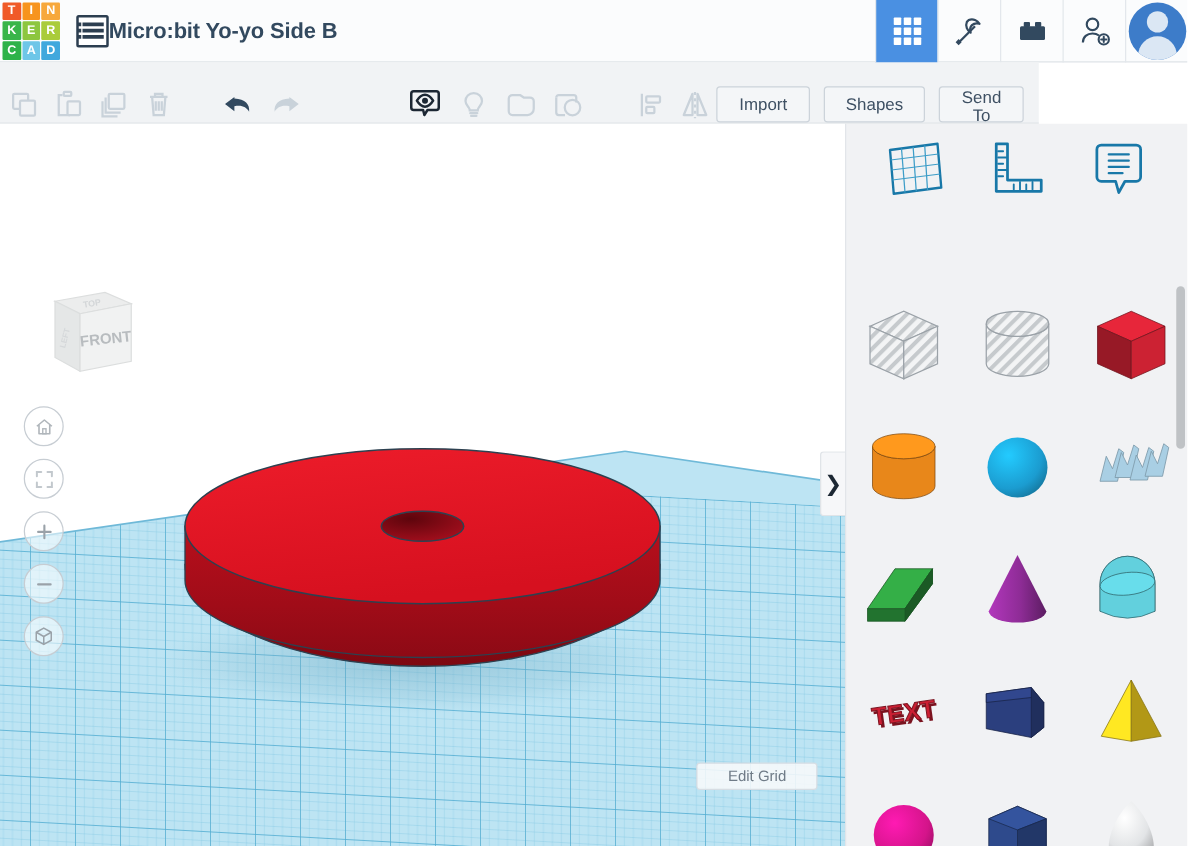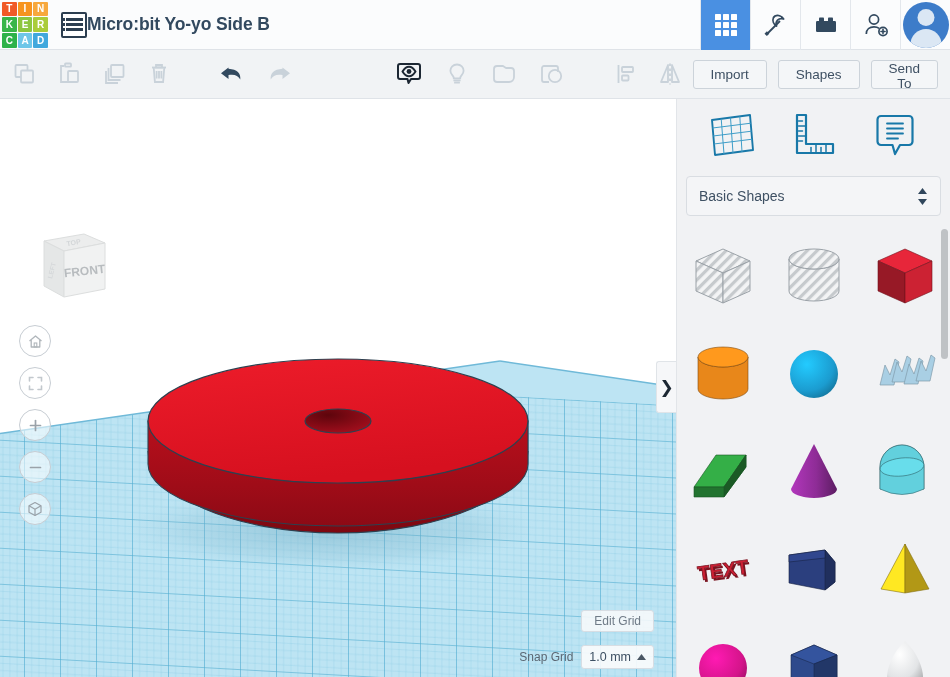--- a/index.html
+++ b/index.html
@@ -64,23 +64,23 @@
     border-radius: 50%; background: #dbe7f4;
   }
   #avatar::after {
     content: ""; position: absolute; left: 50%; top: 27px;
     transform: translateX(-50%); width: 31px; height: 25px;
     border-radius: 16px 16px 0 0; background: #dbe7f4;
   }
 
   
   #toolbar {
-    position: absolute; left: 0; top: 50px; width: 950px; height: 49px;
+    position: absolute; left: 0; top: 50px; width: 831px; height: 49px;
     background: #f1f3f5; border-bottom: 1px solid #dfe3e8;
-    display: flex; align-items: center;
+    display: flex; align-items: flex-end;
   }
   .tb-item {
     width: 48px; display: flex; align-items: center; justify-content: center;
     cursor: pointer;
   }
   .tb-sep { width: 1px; background: #dde1e6; margin: 0; }
   .tb-actions {
     margin-left: auto; display: flex; align-items: center; gap: 11px;
     padding-right: 12px;
   }
@@ -106,21 +106,21 @@
   #navbtns { position: absolute; left: 19px; top: 226px; }
   .navbtn {
     width: 32px; height: 32px; border-radius: 50%;
     border: 1px solid #c7cdd3; background: rgba(255,255,255,0.55);
     display: flex; align-items: center; justify-content: center;
     margin-bottom: 10px; cursor: pointer;
   }
   
   #editgrid {
     position: absolute; right: 22px; bottom: 45px;
-    height: 22px; padding: 0 12px; font-size: 12px; color: #6f7b87;
+    height: 22px; padding: 0 24px; font-size: 12px; color: #6f7b87;
     background: rgba(248,249,250,0.88); border: 1px solid #d7dde3;
     border-radius: 3px; display: flex; align-items: center; cursor: pointer;
   }
   #snaprow {
     position: absolute; right: 22px; bottom: 8px;
     display: flex; align-items: center; gap: 8px;
   }
   #snaplabel { font-size: 12px; color: #5b6773; }
   #snapselect {
     height: 24px; padding: 0 7px; font-size: 12.5px; color: #3e5063;
@@ -481,29 +481,20 @@
           <g fill="none" stroke="#9aa2a9" stroke-width="1.2" stroke-linejoin="round">
             <polygon points="9,2.5 15,5.8 15,12.2 9,15.5 3,12.2 3,5.8"></polygon>
             <path d="M3 5.8 L9 9.2 L15 5.8"></path>
               <path d="M9 9.2 V15.5"></path>
           </g>
         </svg>
       </div>
     </div>
 
     <div id="editgrid">Edit Grid</div>
-    <div id="snaprow">
-      <span id="snaplabel">Snap Grid</span>
-      <div id="snapselect">
-        <span>1.0 mm</span>
-        <svg width="9" height="6" viewBox="0 0 9 6">
-          <polygon points="4.5,0 9,6 0,6" fill="#4a5764"></polygon>
-        </svg>
-      </div>
-    </div>
 
     <div id="collapse-tab">❯</div>
   </div>
 
   <div id="panel">
 
     <div id="panel-icons">
       <div class="panel-icon">
         <svg width="52" height="50" viewBox="0 0 52 50">
           <g fill="none" stroke="#1878a8" stroke-width="1.9" stroke-linejoin="round">
@@ -543,27 +534,20 @@
           <g stroke="#1878a8" stroke-width="1.8" stroke-linecap="round">
             <path d="M18 13.5 h16"></path>
               <path d="M18 18.5 h16"></path>
             <path d="M18 23.5 h16"></path>
               <path d="M18 28.5 h11"></path>
           </g>
         </svg>
       </div>
     </div>
 
-    <div id="shape-select">
-      <span id="shape-select-label">Basic Shapes</span>
-      <svg width="11" height="19" viewBox="0 0 11 19">
-        <polygon points="5.5,1 10,7 1,7" fill="#30465c"></polygon>
-        <polygon points="5.5,18 10,12 1,12" fill="#30465c"></polygon>
-      </svg>
-    </div>
 
     <div id="shape-grid">
         <div class="shape-row">
           <div class="shape-cell" title="Box (hole)">
             <svg width="74" height="74" viewBox="0 0 74 74">
               <defs>
                 <pattern id="hatchbox-hole" width="7" height="7" patternUnits="userSpaceOnUse" patternTransform="rotate(45)">
                   <rect width="7" height="7" fill="#f3f4f5"></rect>
                   <rect width="3.2" height="7" fill="#c6cacd"></rect>
                 </pattern>

